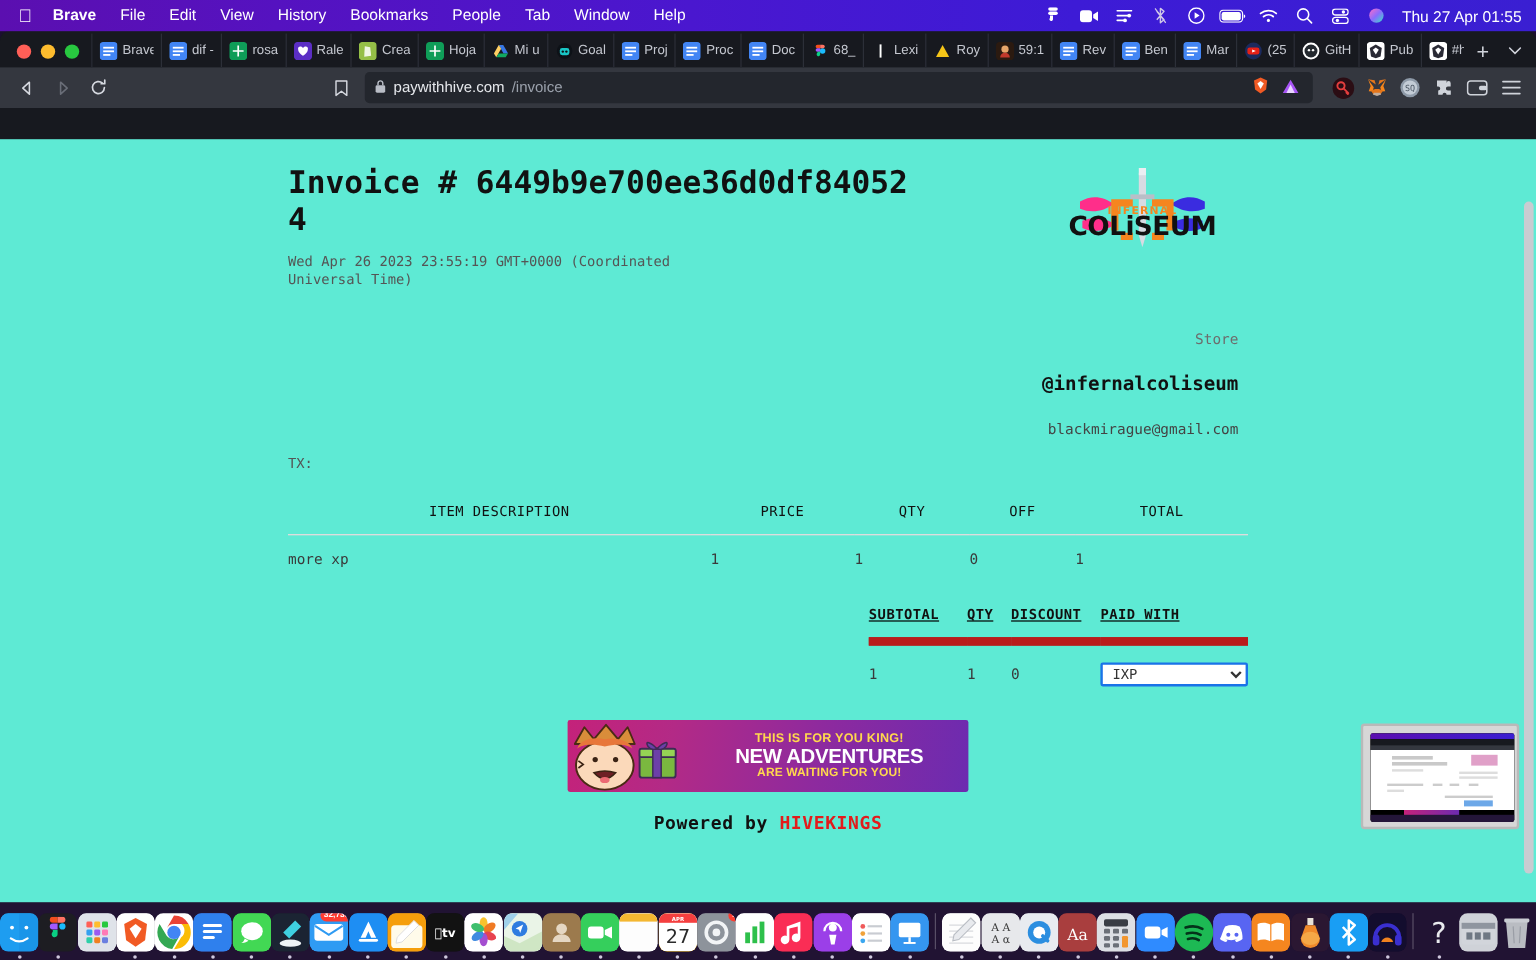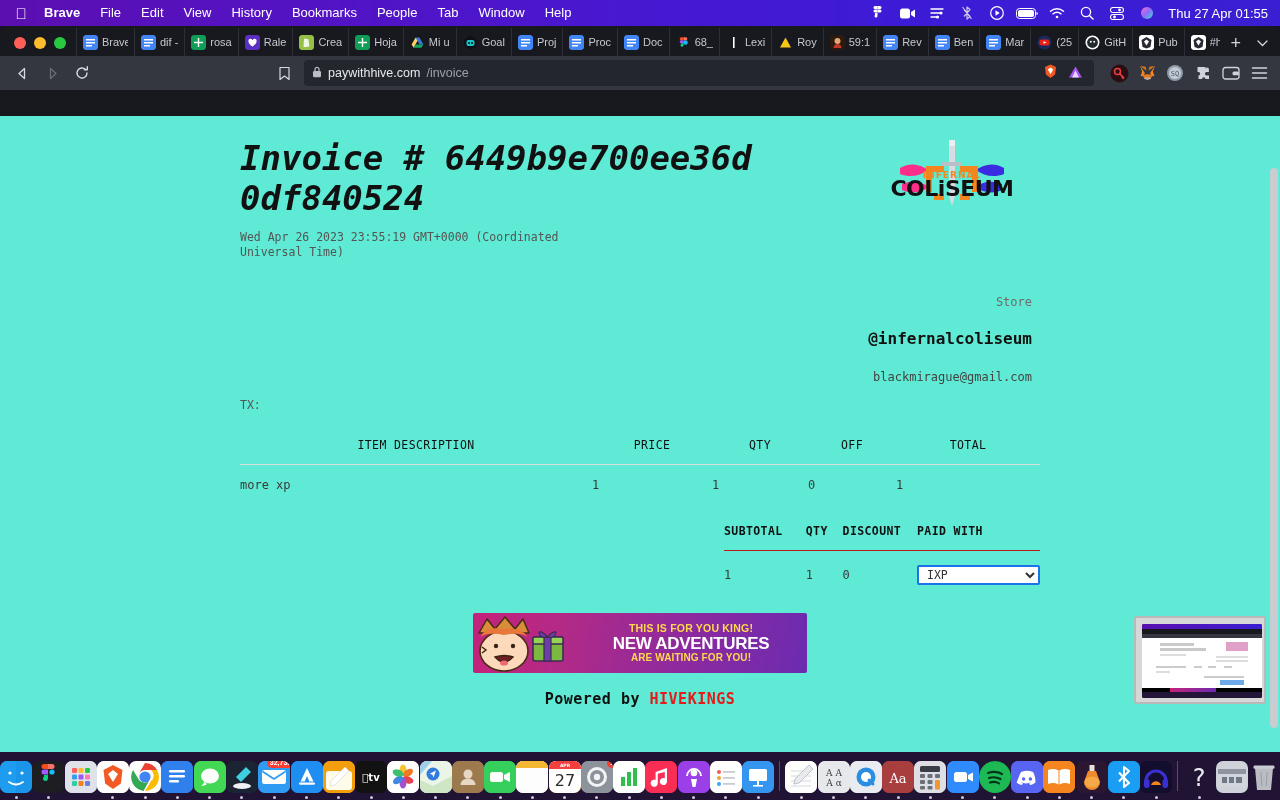--- a/index.html
+++ b/index.html
@@ -80,22 +80,22 @@
   #page-inner { position: relative; width: 1280px; padding: 0; }
   #scrollbar {
     position: absolute; right: 2px; top: 52px; width: 8px; height: 560px;
     background: #c9ccd1; border-radius: 4px;
   }
 
   .invoice { position: relative; width: 800px; margin: 0 auto; padding-top: 22px; }
 
   #inv-title {
     font-family: "DejaVu Sans Mono", "Liberation Mono", monospace;
-    font-size: 34px; color: #111; line-height: 1.18; letter-spacing: 0px;
-    max-width: 520px; word-break: break-all; font-style: italic;
+    font-size: 26px; color: #111; line-height: 1.18; letter-spacing: 0px;
+    max-width: 520px; word-break: break-all;
   }
   #inv-date {
     font-family: "DejaVu Sans Mono", "Liberation Mono", monospace;
     font-size: 11.5px; color: #555; margin-top: 12px; line-height: 1.25; max-width: 360px;
   }
   #inv-tx {
     font-family: "DejaVu Sans Mono", "Liberation Mono", monospace;
     font-size: 11.5px; color: #555; margin-top: 14px;
   }
 
@@ -114,21 +114,21 @@
   table.inv th {
     text-align: center; font-size: 11.5px; font-weight: normal; color: #111;
     letter-spacing: 0.4px; padding: 0 0 12px 0;
   }
   table.inv td { font-size: 12px; color: #3a3a3a; padding: 13px 0 0 0; }
   #items-table { margin-top: 26px; }
   #items-table thead tr { border-bottom: 1px solid #ddd; }
   #totals-wrap { display: flex; justify-content: flex-end; margin-top: 32px; }
   #totals-table { width: 316px; border-collapse: collapse; font-family: "DejaVu Sans Mono","Liberation Mono",monospace; }
   #totals-table th { text-align: left; font-size: 11.5px; font-weight: bold; color: #111; padding: 0 0 12px 0; letter-spacing: 0.4px; }
-  #totals-table thead tr { border-bottom: 1px solid #b91c1c; }
+  #totals-table thead tr { border-bottom: 7px solid #b91c1c; text-decoration: underline; }
   #totals-table td { font-size: 12px; color: #3a3a3a; padding: 14px 0 0 0; vertical-align: middle; }
 
   select#paid-with {
     width: 123px; height: 20px; font-size: 11.5px;
     font-family: "DejaVu Sans Mono","Liberation Mono",monospace;
     border: 2px solid #1a73e8; border-radius: 2px; background: #fff; color: #333;
     padding-left: 4px; outline: none;
   }
 
   

